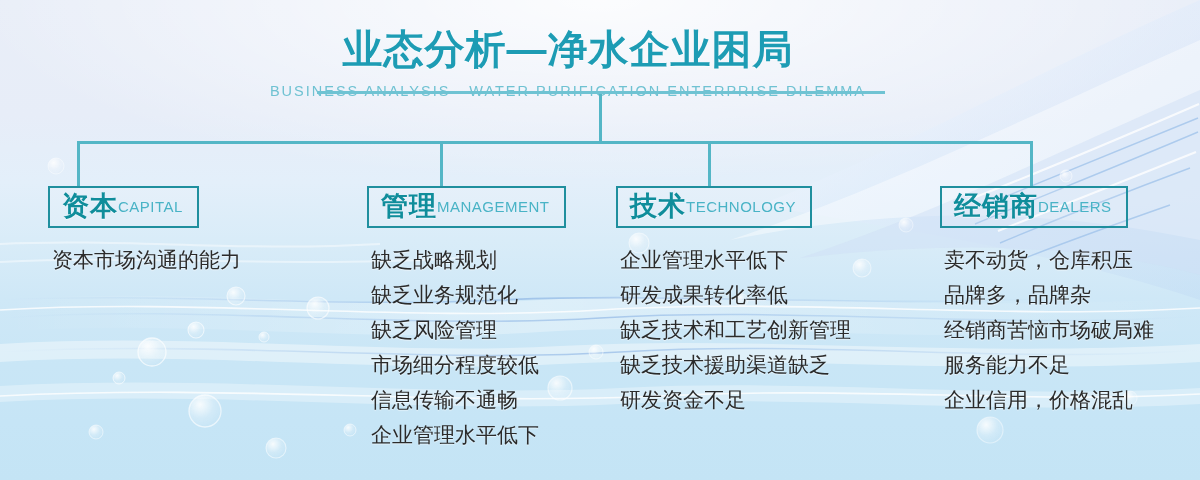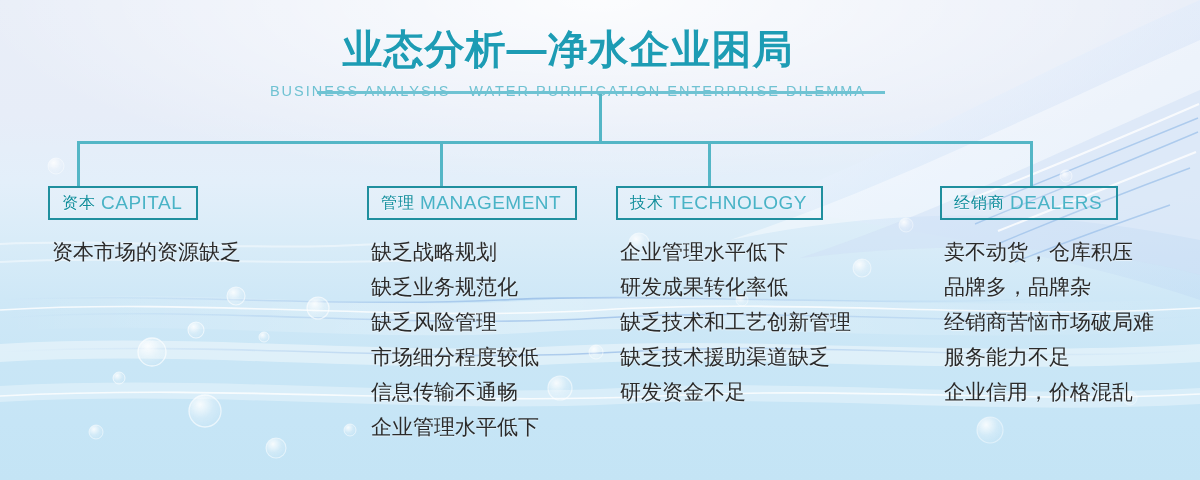--- a/index.html
+++ b/index.html
@@ -65,27 +65,27 @@
 
   .chip{
     display:inline-block;
     border:2px solid #1f8f9e;
     padding:5px 14px 6px 12px;
     background:rgba(255,255,255,0.10);
     white-space:nowrap;
     line-height:1;
   }
   .chip .cn{
-    font-size:16px;font-weight:normal;color:#0f8d9b;
+    font-size:27px;font-weight:bold;color:#0f8d9b;
     letter-spacing:1px;vertical-align:middle;
     text-shadow:0 1px 0 rgba(255,255,255,.5);
   }
   .chip .en{
-    font-size:19px;color:#49b3c6;letter-spacing:.5px;
-    margin-left:5px;vertical-align:middle;
+    font-size:15px;color:#49b3c6;letter-spacing:.5px;
+    margin-left:0;vertical-align:middle;
   }
   .items{margin:14px 0 0 4px;padding:0;list-style:none;}
   .items li{
     font-size:21px;line-height:35px;color:#2b2b2b;
     white-space:nowrap;
     text-shadow:0 1px 1px rgba(255,255,255,.55);
   }
 </style>
 </head>
 <body>
@@ -189,21 +189,21 @@
   <div class="conn drop d3"></div>
   <div class="conn drop d4"></div>
 
   <div class="cols">
 
     <div class="col c1">
       <div class="chip">
         <span class="cn">资本</span><span class="en">CAPITAL</span>
       </div>
       <ul class="items">
-        <li>资本市场的资源缺乏</li>
+        <li>资本市场沟通的能力</li>
       </ul>
     </div>
 
     <div class="col c2">
       <div class="chip">
         <span class="cn">管理</span><span class="en">MANAGEMENT</span>
       </div>
       <ul class="items">
         <li>缺乏战略规划</li>
         <li>缺乏业务规范化</li>

